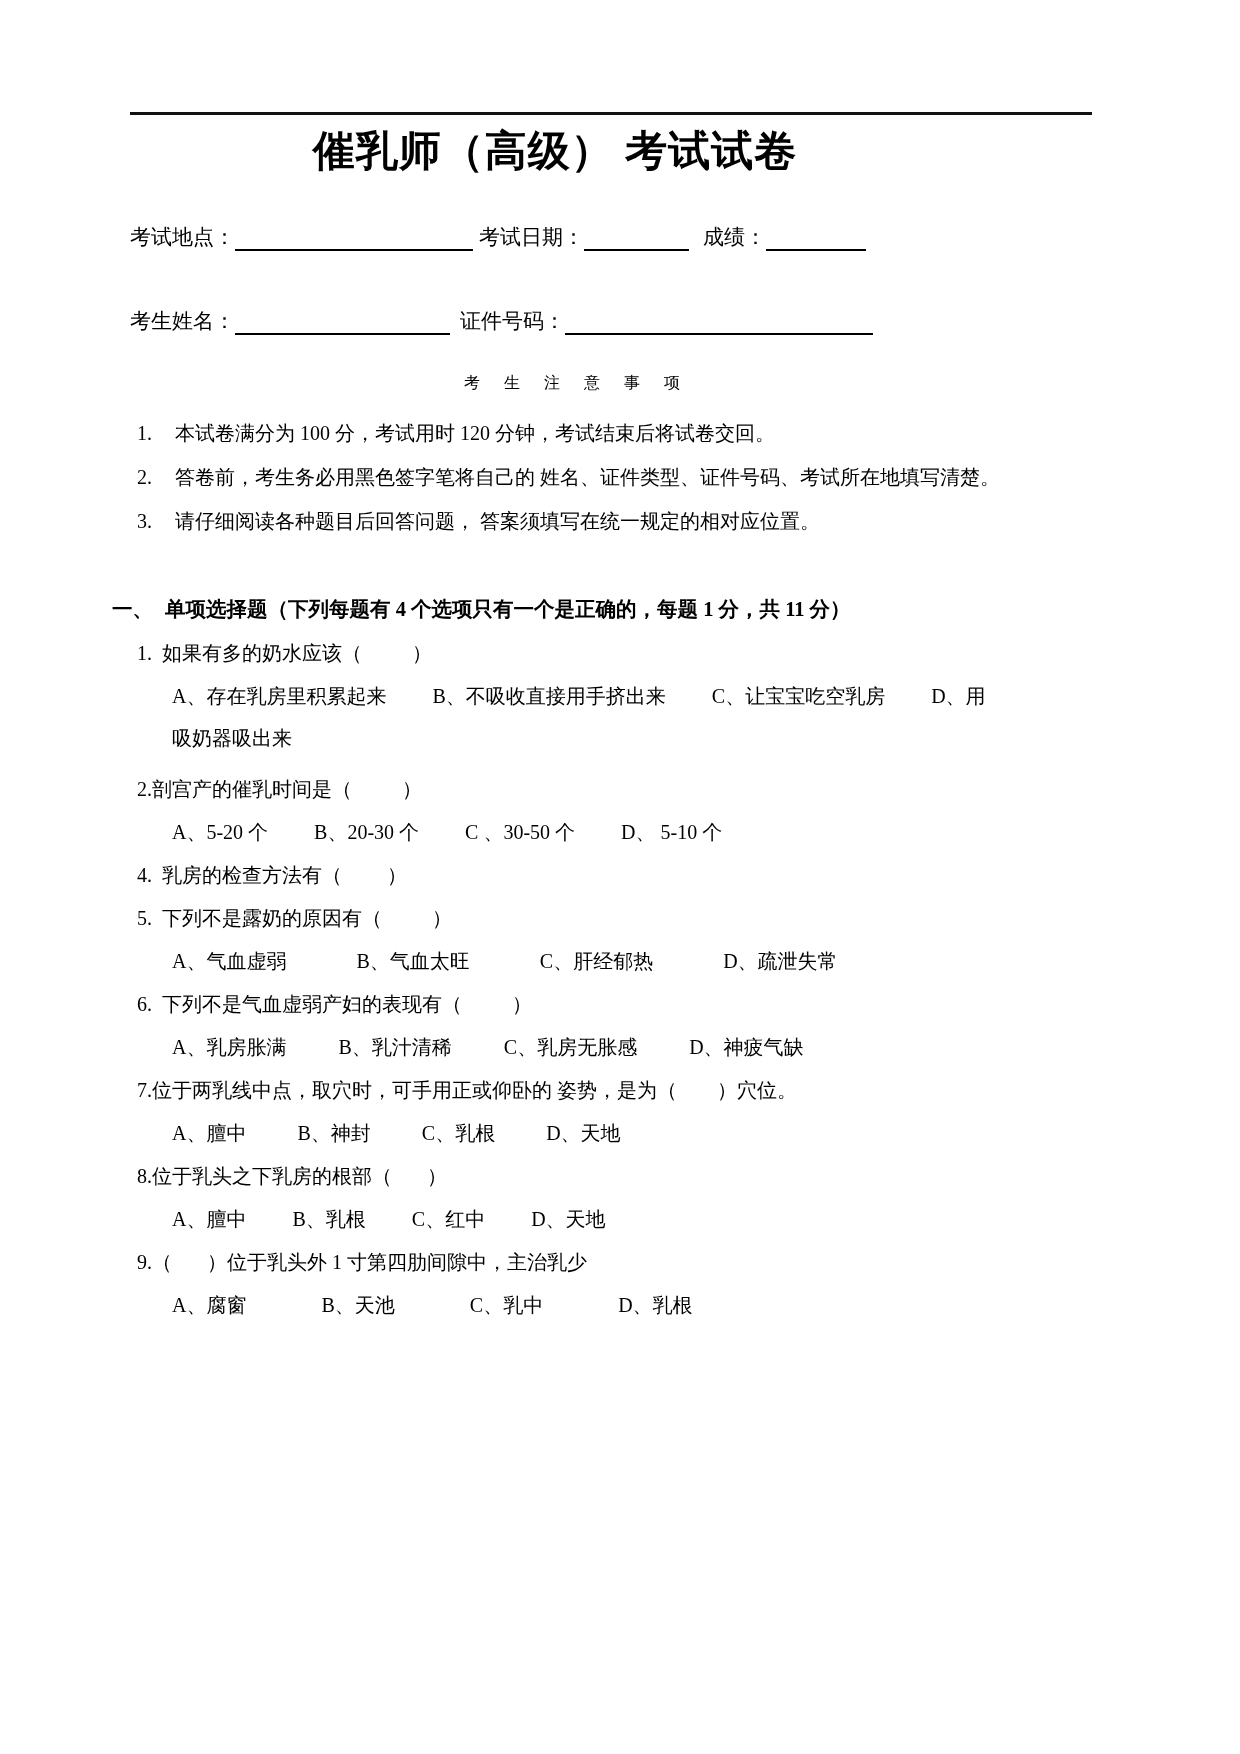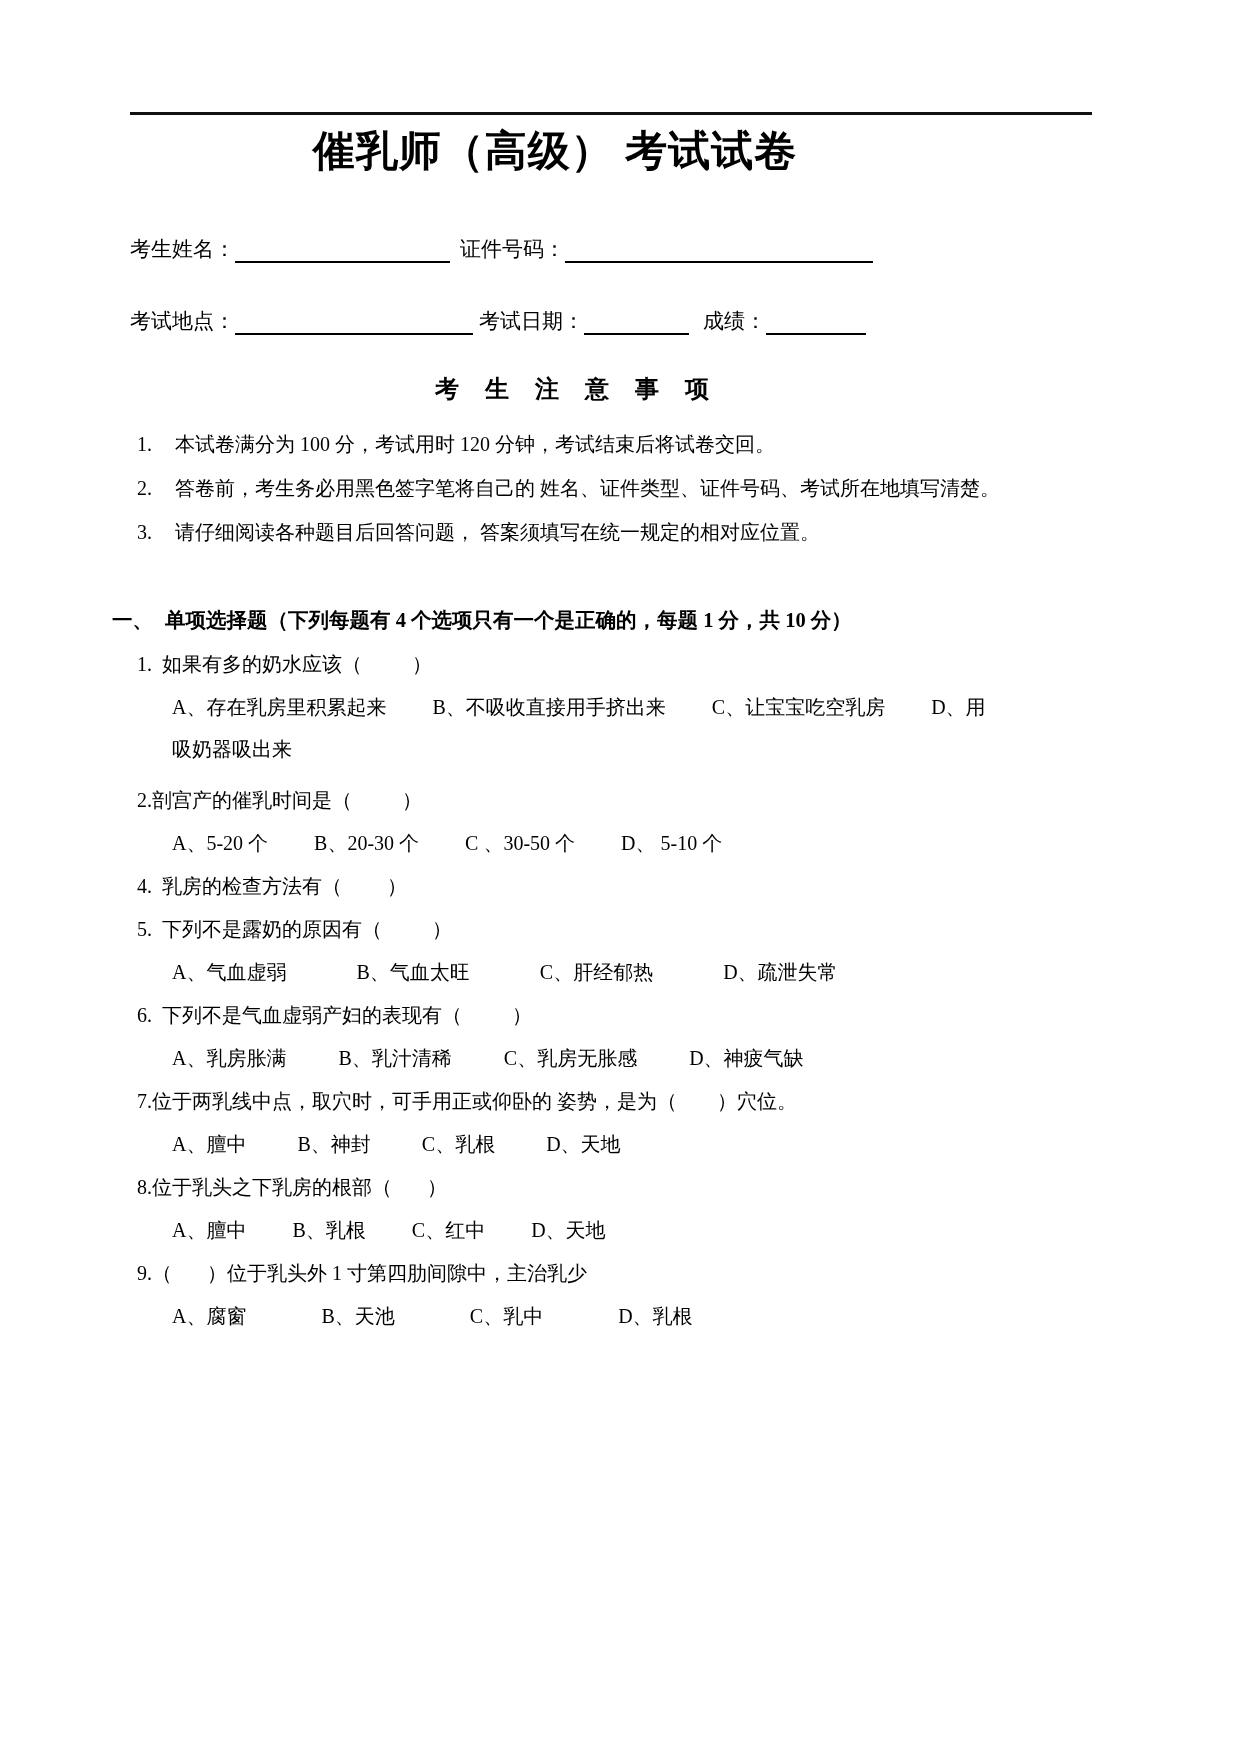--- a/index.html
+++ b/index.html
@@ -22,21 +22,21 @@
   .f-label{white-space:pre-wrap;}
   .blank{display:inline-block;border-bottom:2px solid #000;height:26px;}
   .b-location{width:238px;}
   .b-date{width:105px;}
   .b-score{width:100px;}
   .b-name{width:215px;}
   .b-id{width:308px;}
   .ml6{margin-left:6px;} .ml10{margin-left:10px;} .ml14{margin-left:14px;}
   .notice-heading{
     margin-top:38px;padding-right:76px;text-align:center;
-    font-size:24px;font-weight:bold;letter-spacing:10px;white-space:pre-wrap;
+    font-size:16px;font-weight:normal;letter-spacing:10px;white-space:pre-wrap;
   }
   .notice-item{display:flex;font-size:20px;line-height:26px;margin-top:18px;}
   .notice-item.first{margin-top:26px;}
   .notice-num{width:38px;flex-shrink:0;margin-left:7px;}
   .notice-text{white-space:pre-wrap;}
   .section-head{margin-top:62px;display:flex;font-size:20.5px;font-weight:bold;line-height:27px;}
   .section-num{margin-left:-18px;width:53px;flex-shrink:0;}
   .section-title{white-space:pre-wrap;}
   .q-text{margin-left:7px;margin-top:17px;font-size:20px;line-height:26px;white-space:pre-wrap;}
   .opts{margin-left:42px;margin-top:17px;font-size:20px;line-height:26px;}
@@ -53,54 +53,54 @@
 </head>
 <body>
 
 <div class="page">
   <div class="content">
 
     <div class="top-rule"></div>
 
     <div class="doc-title">催乳师（高级） 考试试卷</div>
 
-    <div class="fields-row row2">
-      <span class="f-label">考生姓名：</span>
-      <span class="blank b-name"></span>
-      <span class="f-label ml10">证件号码：</span>
-      <span class="blank b-id"></span>
-    </div>
-
     <div class="fields-row row1">
       <span class="f-label">考试地点：</span>
       <span class="blank b-location"></span>
       <span class="f-label ml6">考试日期：</span>
       <span class="blank b-date"></span>
       <span class="f-label ml14">成绩：</span>
       <span class="blank b-score"></span>
+    </div>
+
+    <div class="fields-row row2">
+      <span class="f-label">考生姓名：</span>
+      <span class="blank b-name"></span>
+      <span class="f-label ml10">证件号码：</span>
+      <span class="blank b-id"></span>
     </div>
 
     <div class="notice-heading">考 生 注 意 事 项</div>
 
     <div class="notice-item first">
       <span class="notice-num">1.</span>
       <span class="notice-text">本试卷满分为 100 分，考试用时 120 分钟，考试结束后将试卷交回。</span>
     </div>
     <div class="notice-item">
       <span class="notice-num">2.</span>
       <span class="notice-text">答卷前，考生务必用黑色签字笔将自己的 姓名、证件类型、证件号码、考试所在地填写清楚。</span>
     </div>
     <div class="notice-item">
       <span class="notice-num">3.</span>
       <span class="notice-text">请仔细阅读各种题目后回答问题， 答案须填写在统一规定的相对应位置。</span>
     </div>
 
     <div class="section-head">
       <span class="section-num">一、</span>
-      <span class="section-title">单项选择题（下列每题有 4 个选项只有一个是正确的，每题 1 分，共 10 分）</span>
+      <span class="section-title">单项选择题（下列每题有 4 个选项只有一个是正确的，每题 1 分，共 11 分）</span>
     </div>
 
     <div>
       <div class="q-text">1.  如果有多的奶水应该（          ）</div>
       <div class="opts wrap1">
         <span>A、存在乳房里积累起来</span><span>B、不吸收直接用手挤出来</span><span>C、让宝宝吃空乳房</span><span>D、用吸奶器吸出来</span>
       </div>
     </div>
 
     <div>

